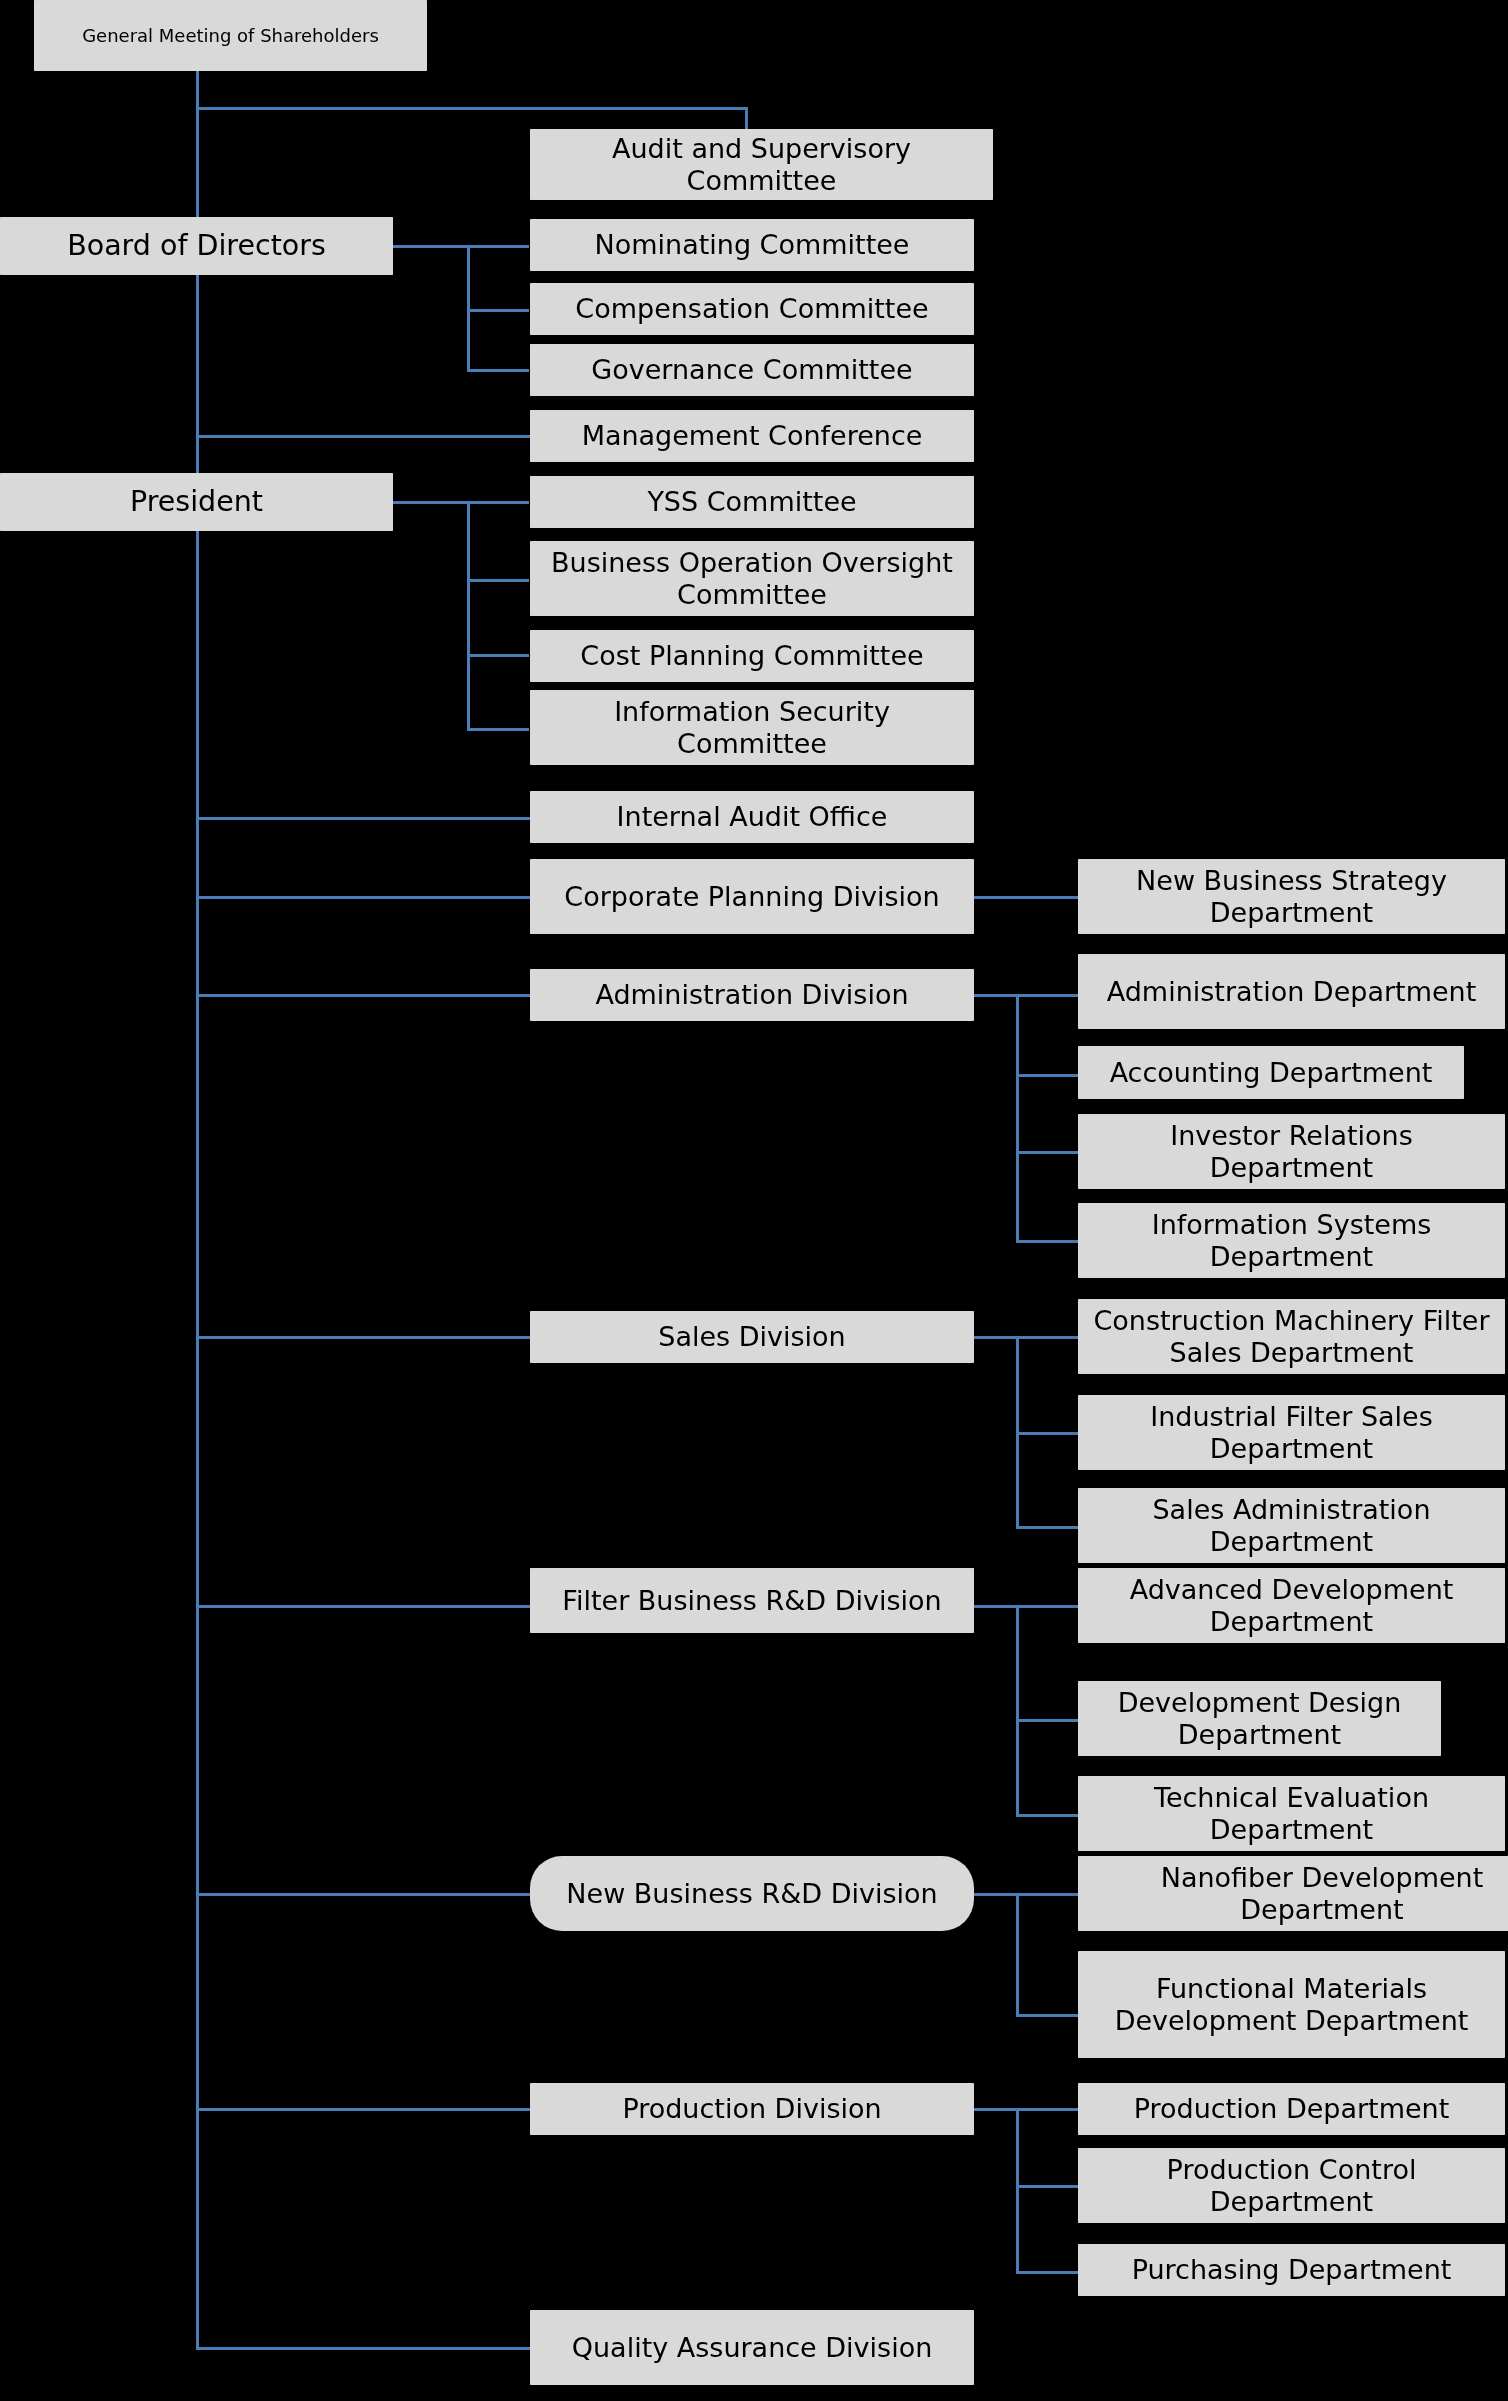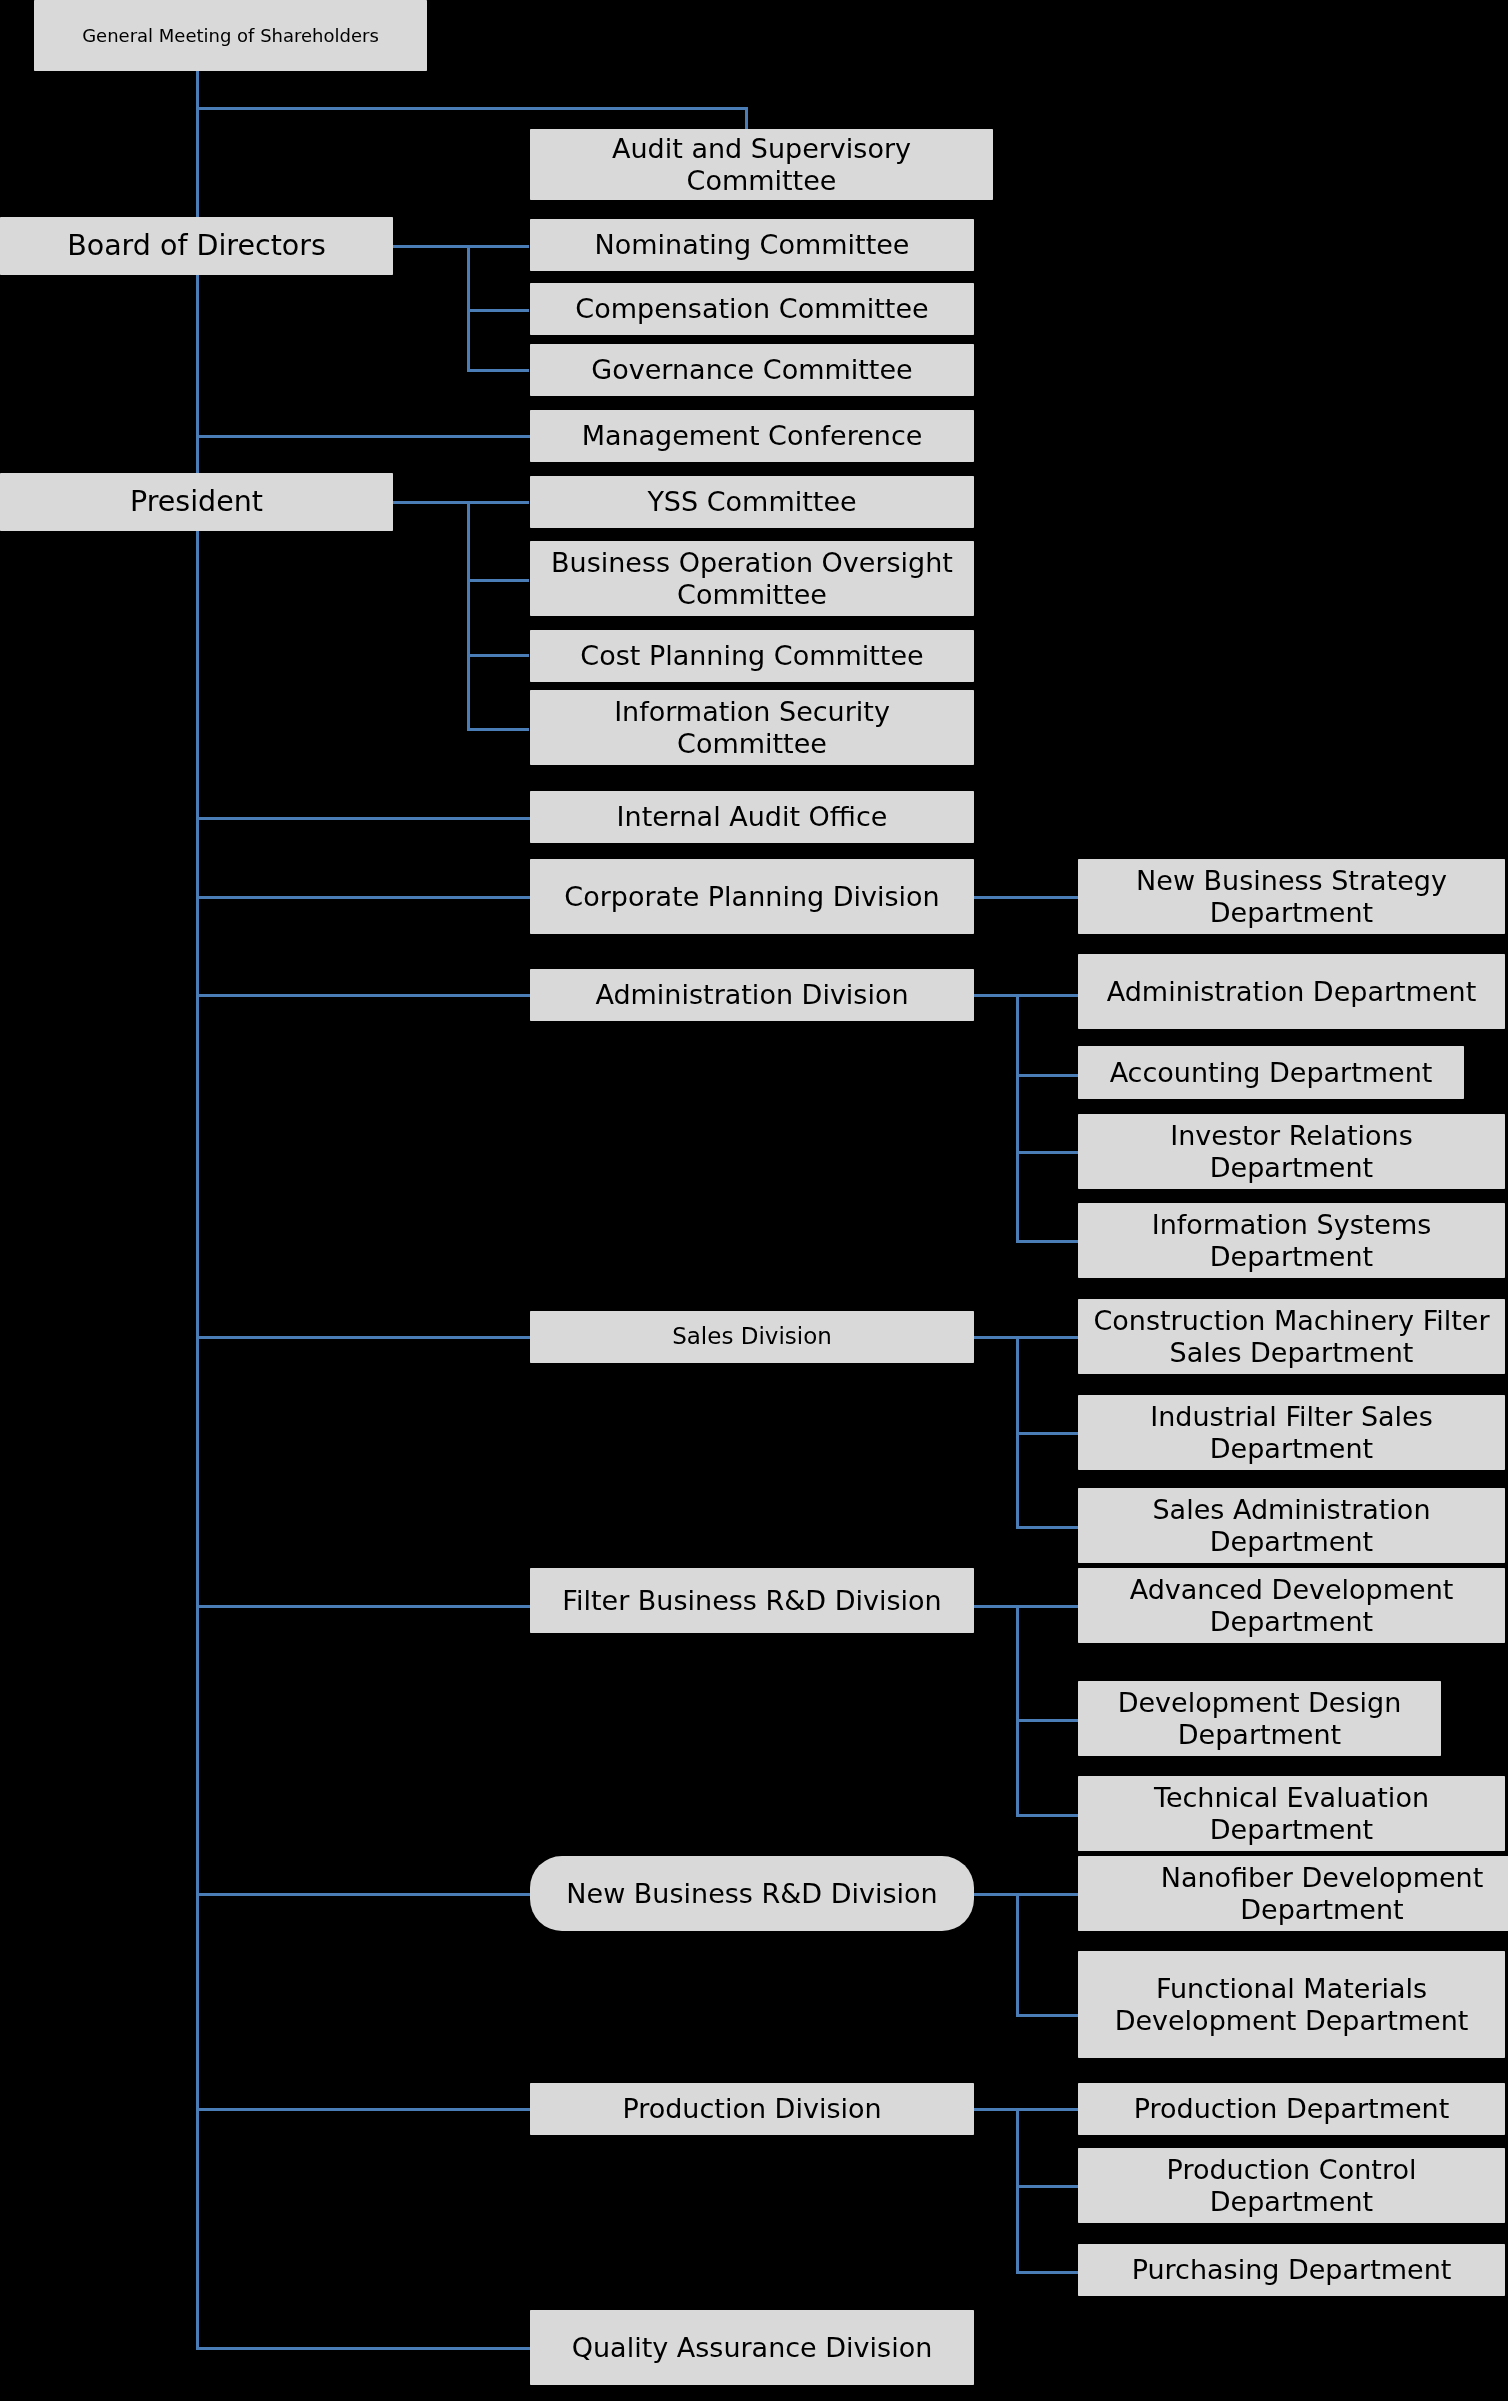--- a/index.html
+++ b/index.html
@@ -164,21 +164,21 @@
   </div>
 
   <div class="node" style="left:530px; top:859px; width:444px; height:75px; font-size:27px;">
     <span class="lbl">Corporate Planning Division</span>
   </div>
 
   <div class="node" style="left:530px; top:969px; width:444px; height:52px; font-size:27px;">
     <span class="lbl">Administration Division</span>
   </div>
 
-  <div class="node" style="left:530px; top:1311px; width:444px; height:52px; font-size:23px;">
+  <div class="node" style="left:530px; top:1311px; width:444px; height:52px; font-size:27px;">
     <span class="lbl">Sales Division</span>
   </div>
 
   <div class="node" style="left:530px; top:1568px; width:444px; height:65px; font-size:27px;">
     <span class="lbl">Filter Business R&amp;D Division</span>
   </div>
 
   <div class="node" style="left:530px; top:1856px; width:444px; height:75px; font-size:27px;border-radius:32px;">
     <span class="lbl">New Business R&amp;D Division</span>
   </div>

